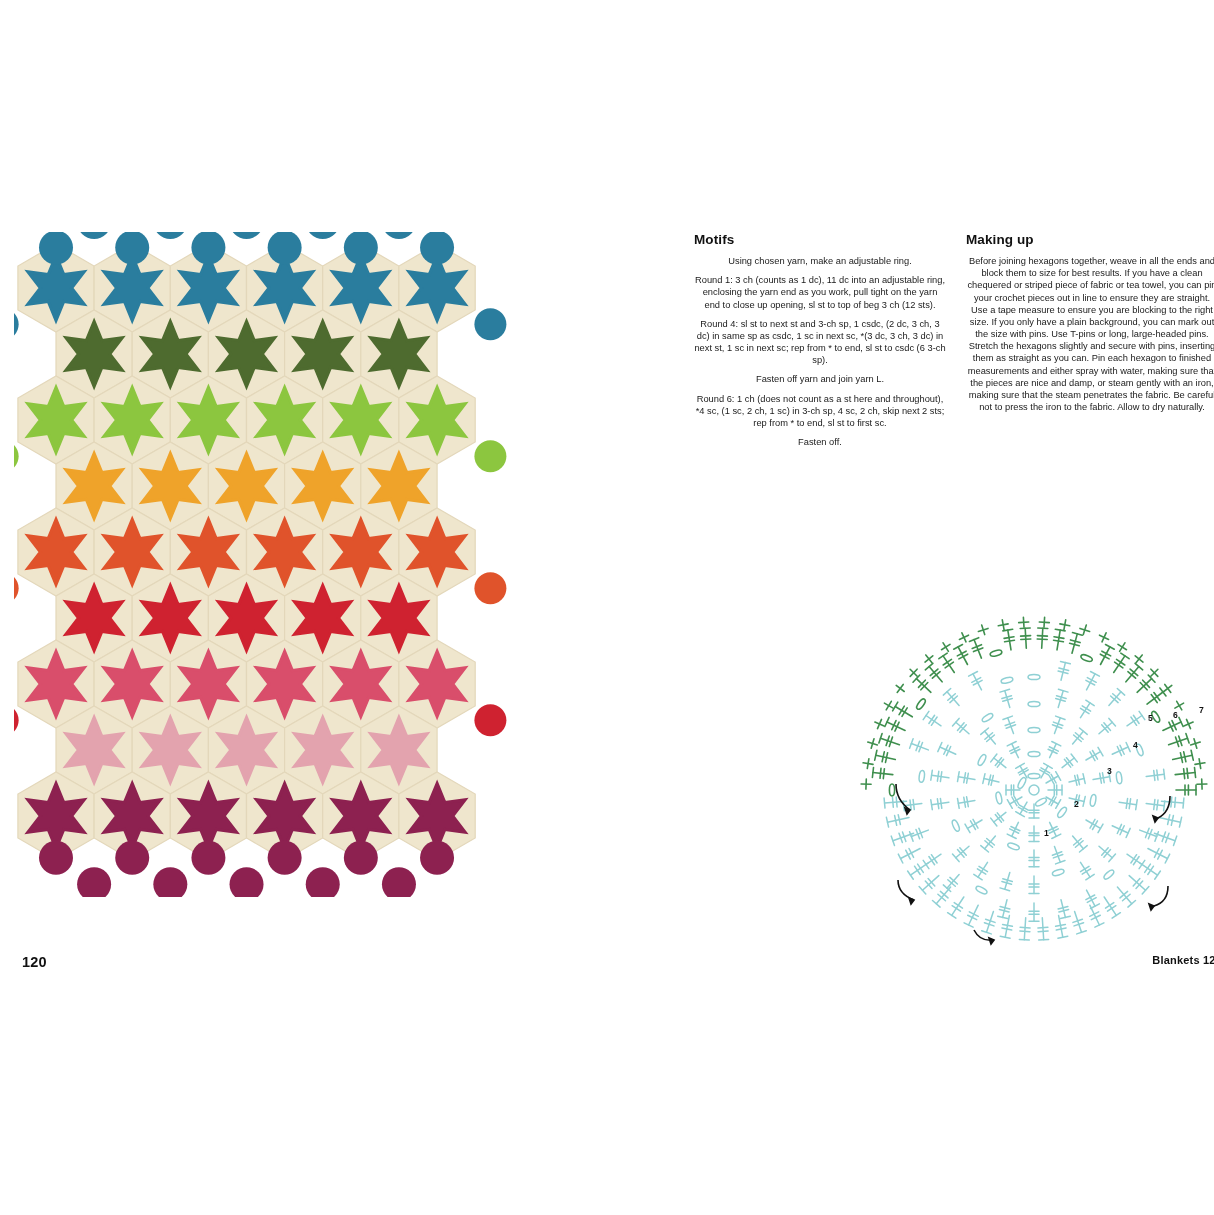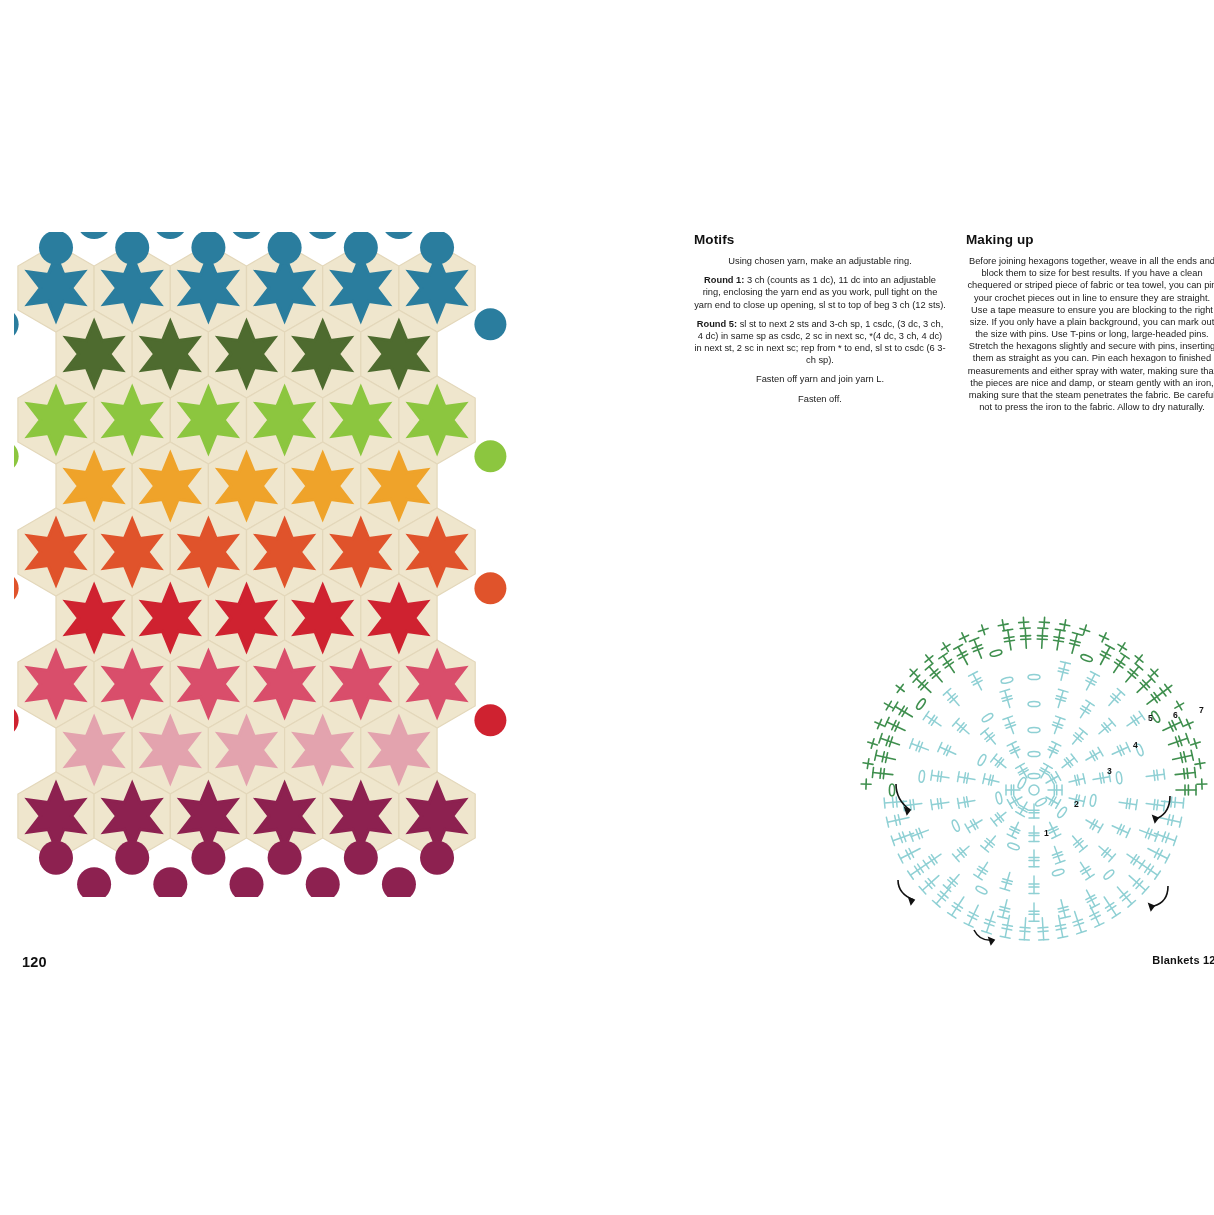--- a/index.html
+++ b/index.html
@@ -69,21 +69,21 @@
     letter-spacing: .1px;
     color: #111;
   }
   p.body {
     margin: 0 0 7px 0;
     font-size: 9.3px;
     line-height: 1.31;
     color: #1a1a1a;
     text-align: center;
   }
-  p.body b { font-weight: bold; }
+  p.body b { font-weight: normal; }
   .folio-right {
     position: absolute;
     right: 6px; top: 722px;
     font-size: 11px;
     font-weight: bold;
     color: #111;
     letter-spacing: .2px;
   }
 
   
@@ -253,25 +253,26 @@
 
     <div class="col col-1">
       <h2 class="sec-title">Motifs</h2>
 
       <p class="body"><span>Using chosen yarn, make an adjustable ring.</span></p>
 
       <p class="body"><b>Round 1:</b><span> 3 ch (counts as 1 dc), 11 dc into an adjustable ring, enclosing the yarn end as you work, pull tight on the yarn end to close up opening, sl st to top of beg 3 ch (12 sts).</span></p>
 
 
 
-
-      <p class="body"><b>Round 5:</b><span> sl st to next 2 sts and 3-ch sp, 1 csdc, (3 dc, 3 ch, 4 dc) in same sp as csdc, 2 sc in next sc, *(4 dc, 3 ch, 4 dc) in next st, 2 sc in next sc; rep from * to end, sl st to csdc (6 3-ch sp).</span></p>
+      <p class="body"><b>Round 4:</b><span> sl st to next st and 3-ch sp, 1 csdc, (2 dc, 3 ch, 3 dc) in same sp as csdc, 1 sc in next sc, *(3 dc, 3 ch, 3 dc) in next st, 1 sc in next sc; rep from * to end, sl st to csdc (6 3-ch sp).</span></p>
+
 
       <p class="body"><span>Fasten off yarn and join yarn L.</span></p>
 
+      <p class="body"><b>Round 6:</b><span> 1 ch (does not count as a st here and throughout), *4 sc, (1 sc, 2 ch, 1 sc) in 3-ch sp, 4 sc, 2 ch, skip next 2 sts; rep from * to end, sl st to first sc.</span></p>
 
 
       <p class="body"><span>Fasten off.</span></p>
     </div>
 
     <div class="col col-2">
       <h2 class="sec-title">Making up</h2>
       <p class="body"><span>Before joining hexagons together, weave in all the ends and block them to size for best results. If you have a clean chequered or striped piece of fabric or tea towel, you can pin your crochet pieces out in line to ensure they are straight. Use a tape measure to ensure you are blocking to the right size. If you only have a plain background, you can mark out the size with pins. Use T-pins or long, large-headed pins. Stretch the hexagons slightly and secure with pins, inserting them as straight as you can. Pin each hexagon to finished measurements and either spray with water, making sure that the pieces are nice and damp, or steam gently with an iron, making sure that the steam penetrates the fabric. Be careful not to press the iron to the fabric. Allow to dry naturally.</span></p>
     </div>
 

